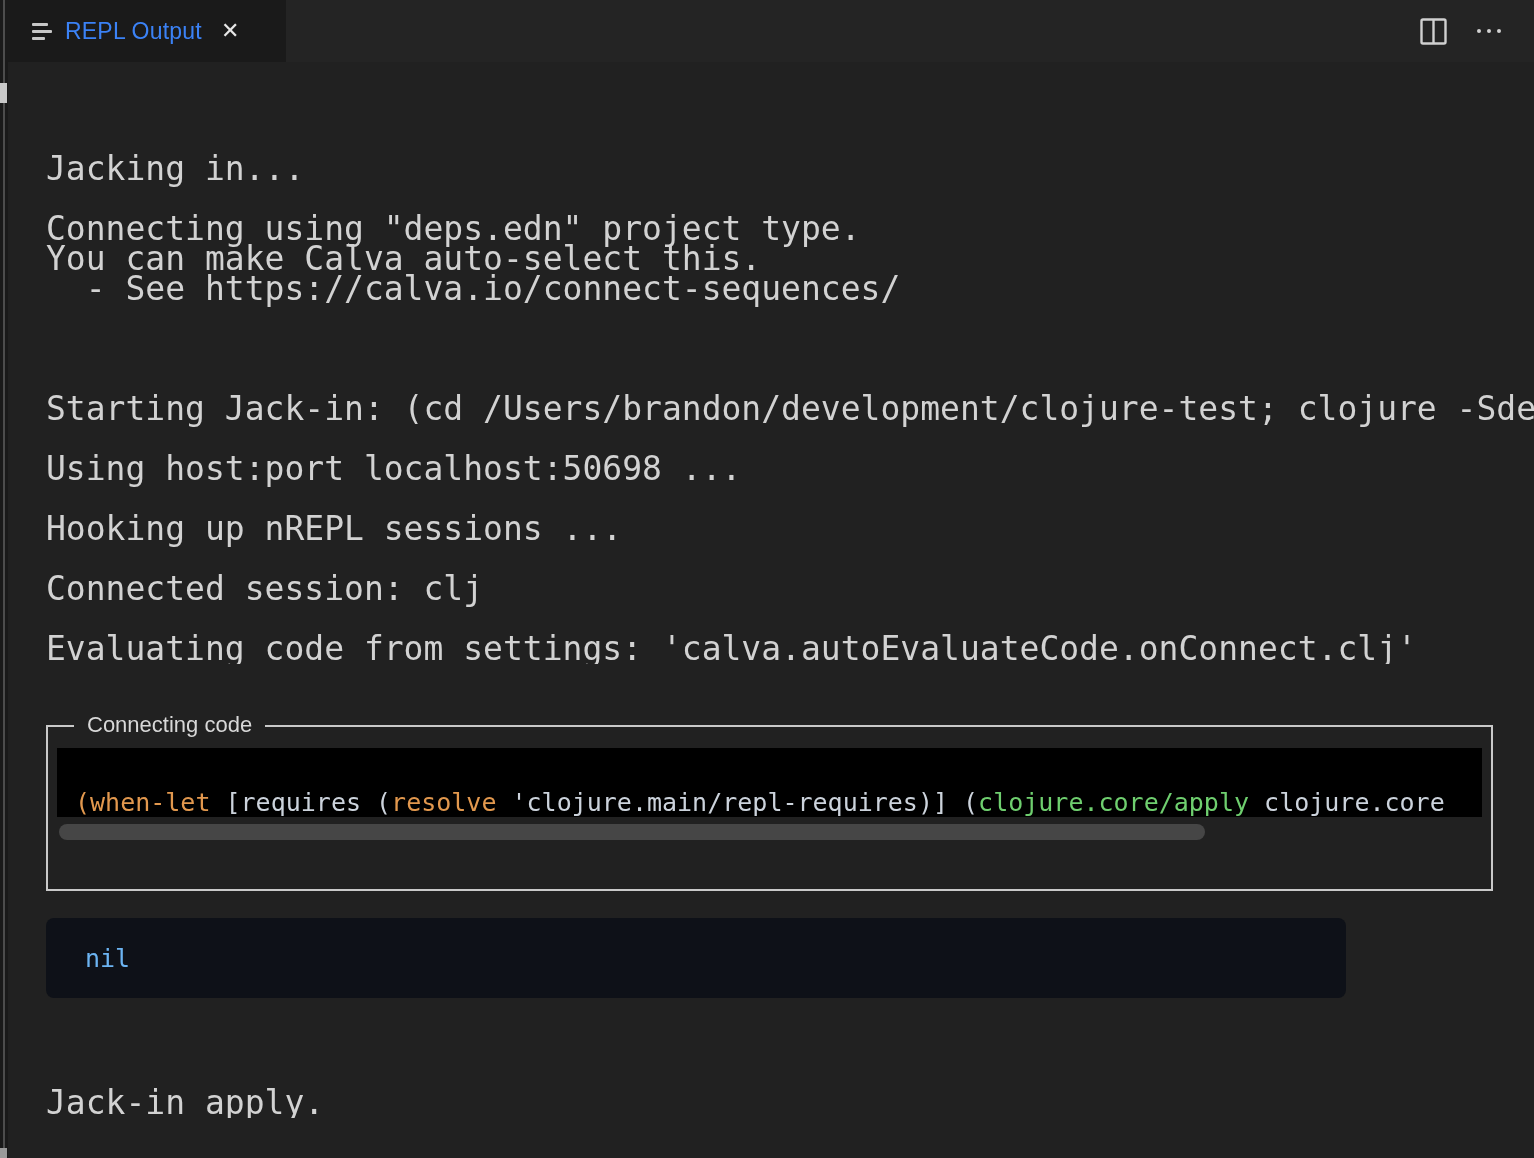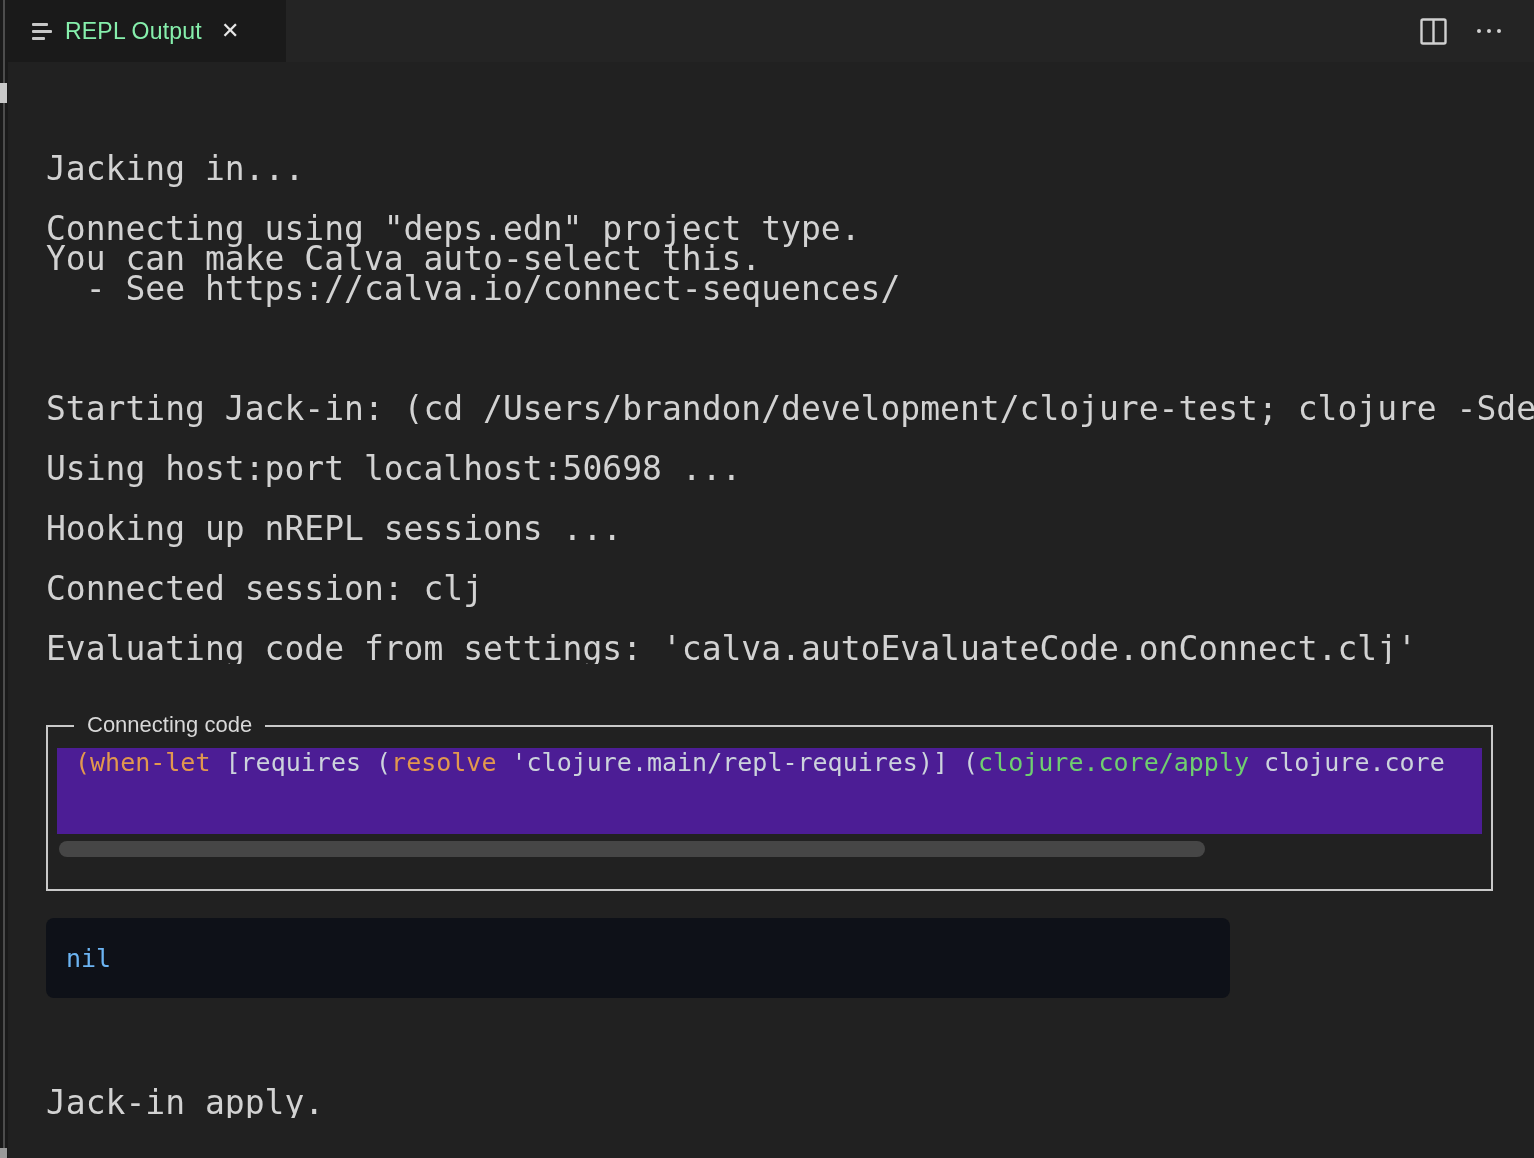--- a/index.html
+++ b/index.html
@@ -22,21 +22,21 @@
   }
   .tab{
     background:#1a1a1a;display:flex;align-items:center;
     padding:0 24px;gap:13px;cursor:pointer;min-width:230px;
   }
   .output-icon{display:flex;flex-direction:column;gap:4px;width:20px;}
   .output-icon i{display:block;height:3px;border-radius:1px;background:#c8c8c8;}
   .output-icon i:nth-child(1){width:16px;}
   .output-icon i:nth-child(2){width:20px;}
   .output-icon i:nth-child(3){width:13px;}
-  .tab-label{color:#86efac;font-size:23px;letter-spacing:.2px;white-space:nowrap;}
+  .tab-label{color:#3b82f6;font-size:23px;letter-spacing:.2px;white-space:nowrap;}
   .close-icon{color:#e8e8e8;font-size:22px;line-height:1;margin-left:6px;cursor:pointer;}
   .tab-spacer{flex:1;}
   .tab-actions{display:flex;align-items:center;gap:26px;margin-right:30px;}
   .icon-btn{display:flex;align-items:center;justify-content:center;width:30px;height:30px;cursor:pointer;}
   .ellipsis-icon{display:flex;gap:6px;}
   .ellipsis-icon i{width:4px;height:4px;border-radius:50%;background:#d0d0d0;display:block;}
 
   
   main{position:absolute;left:8px;top:62px;right:0;bottom:0;padding-left:38px;overflow:hidden;}
   .console{
@@ -51,35 +51,35 @@
   .eval-box{
     position:relative;margin-top:61px;width:1447px;height:166px;
     border:2px solid #c9c9c9;box-sizing:border-box;
     padding:21px 9px 0 9px;
   }
   .eval-legend{
     position:absolute;top:-15px;left:26px;background:#212121;
     padding:0 13px;font-size:22px;color:#d8d8d8;white-space:nowrap;
   }
   .code-block{
-    height:86px;background:#4c1d95;display:flex;align-items:flex-start;
+    height:69px;background:#000000;display:flex;align-items:flex-end;
     padding:0 18px;overflow:hidden;
   }
   .code-line{
     font-family:"DejaVu Sans Mono","Liberation Mono",monospace;
     font-size:25px;white-space:pre;
   }
   .hscrollbar{margin-top:7px;height:16px;position:relative;}
   .scroll-thumb{position:absolute;left:2px;top:0;height:16px;width:1146px;border-radius:8px;background:#464646;cursor:pointer;}
 
   
   .result-box{
-    margin-top:27px;width:1184px;height:80px;box-sizing:border-box;
+    margin-top:27px;width:1300px;height:80px;box-sizing:border-box;
     background:#0e1118;border-radius:8px;display:flex;align-items:center;
-    padding-left:20px;
+    padding-left:39px;
   }
   .result-value{
     font-family:"DejaVu Sans Mono","Liberation Mono",monospace;
     font-size:25px;color:#6cb4f2;
   }
 </style>
 </head>
 <body>
 
 <div class="left-rail">

